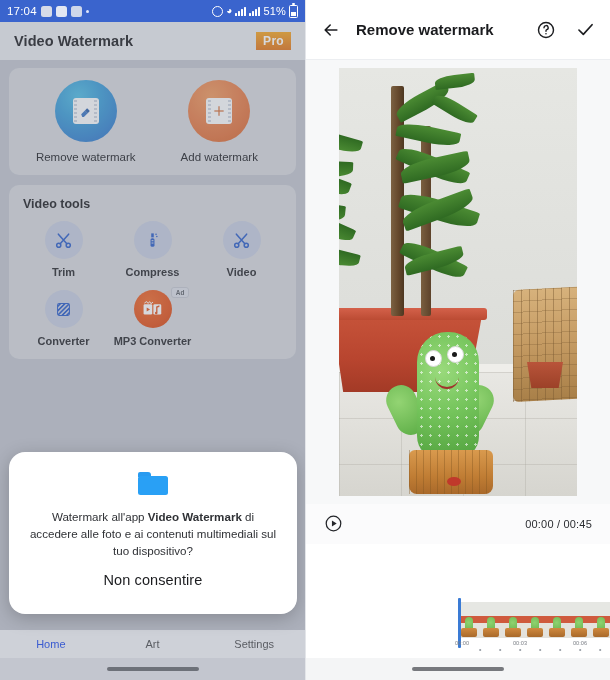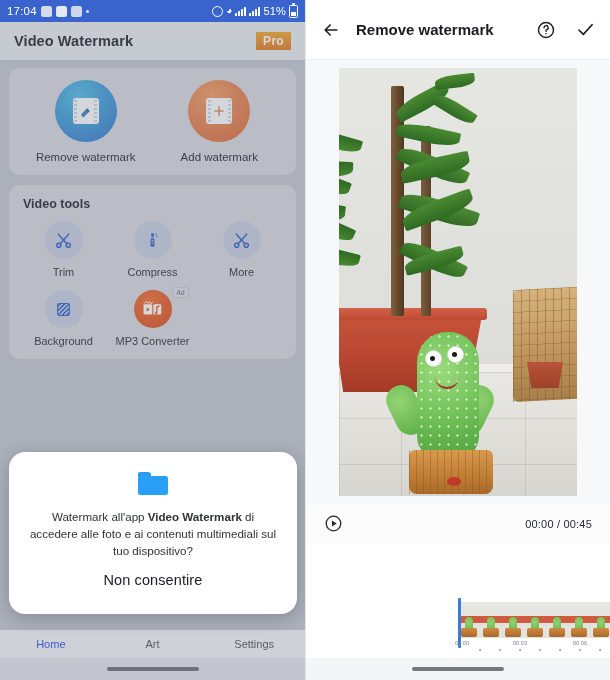--- a/index.html
+++ b/index.html
@@ -87,21 +87,21 @@
     position: relative; display:flex; align-items:center; justify-content:center;
   }
   .film::before, .film::after {
     content:""; position:absolute; top:2px; bottom:2px; width:3px;
     background-image: repeating-linear-gradient(180deg,#cfd6e0 0 2px, transparent 2px 4px);
   }
   .film::before { left:1.5px; } .film::after { right:1.5px; }
   .main-tool-label { margin-top: 9px; font-size: 11.5px; color: #232428; }
 
   .tool-grid { display: grid; grid-template-columns: repeat(3,1fr); row-gap: 12px; }
-  .tool { display: flex; flex-direction: column; align-items: center; position: relative; }
+  .tool { display: flex; flex-direction: column; align-items: center; position: relative; font-weight: bold; }
   .circle-sm {
     width: 38px; height: 38px; border-radius: 50%;
     background: #c6cde0;
     display: flex; align-items: center; justify-content: center;
   }
   .circle-ad { background: radial-gradient(circle at 38% 30%, #f06a2a 0%, #e4541c 60%, #d6450f 100%); }
   .tool-label { margin-top: 7px; font-size: 11px; color: #2a2b2f; }
   .ad-badge {
     position: absolute; top: -3px; right: 8px;
     background: #dcdfe6; color: #5e6268;
@@ -398,36 +398,36 @@
           </div>
 
           <div class="tool">
             <div class="circle-sm">
               <svg width="19" height="19" viewBox="0 0 24 24" fill="none" stroke="#2c5fc9" stroke-width="1.9" stroke-linecap="round">
                 <circle cx="6" cy="18" r="2.6"></circle>
                   <circle cx="18" cy="18" r="2.6"></circle>
                 <path d="M7.8 16.2L18.5 4M16.2 16.2L5.5 4"></path>
               </svg>
             </div>
-            <span class="tool-label">More</span>
+            <span class="tool-label">Video</span>
           </div>
 
 
           <div class="tool">
             <div class="circle-sm">
               <svg width="19" height="19" viewBox="0 0 24 24">
                 <defs>
                   <pattern id="hatch" width="4" height="4" patternUnits="userSpaceOnUse" patternTransform="rotate(45)">
                     <rect width="2" height="4" fill="#2c5fc9"></rect>
                   </pattern>
                 </defs>
                 <rect x="4.5" y="4.5" width="15" height="15" rx="2" fill="url(#hatch)" stroke="#2c5fc9" stroke-width="1.3"></rect>
               </svg>
             </div>
-            <span class="tool-label">Background</span>
+            <span class="tool-label">Converter</span>
           </div>
 
           <div class="tool">
             <span class="ad-badge">Ad</span>
             <div class="circle-sm circle-ad">
               <svg width="22" height="20" viewBox="0 0 28 22">
                 <rect x="2" y="5" width="11" height="13" rx="1.6" fill="#ffffff"></rect>
                 <path d="M6 9l4.2 2.6L6 14.2z" fill="#e4541c"></path>
                 <rect x="14.5" y="5" width="10" height="13" rx="1.6" fill="#ffffff"></rect>
                 <path d="M18 14.5a1.6 1.6 0 1 0 1.7 1.6V9.2l2.4-.9V6.2l-4.1 1.5z" fill="#e4541c"></path>

